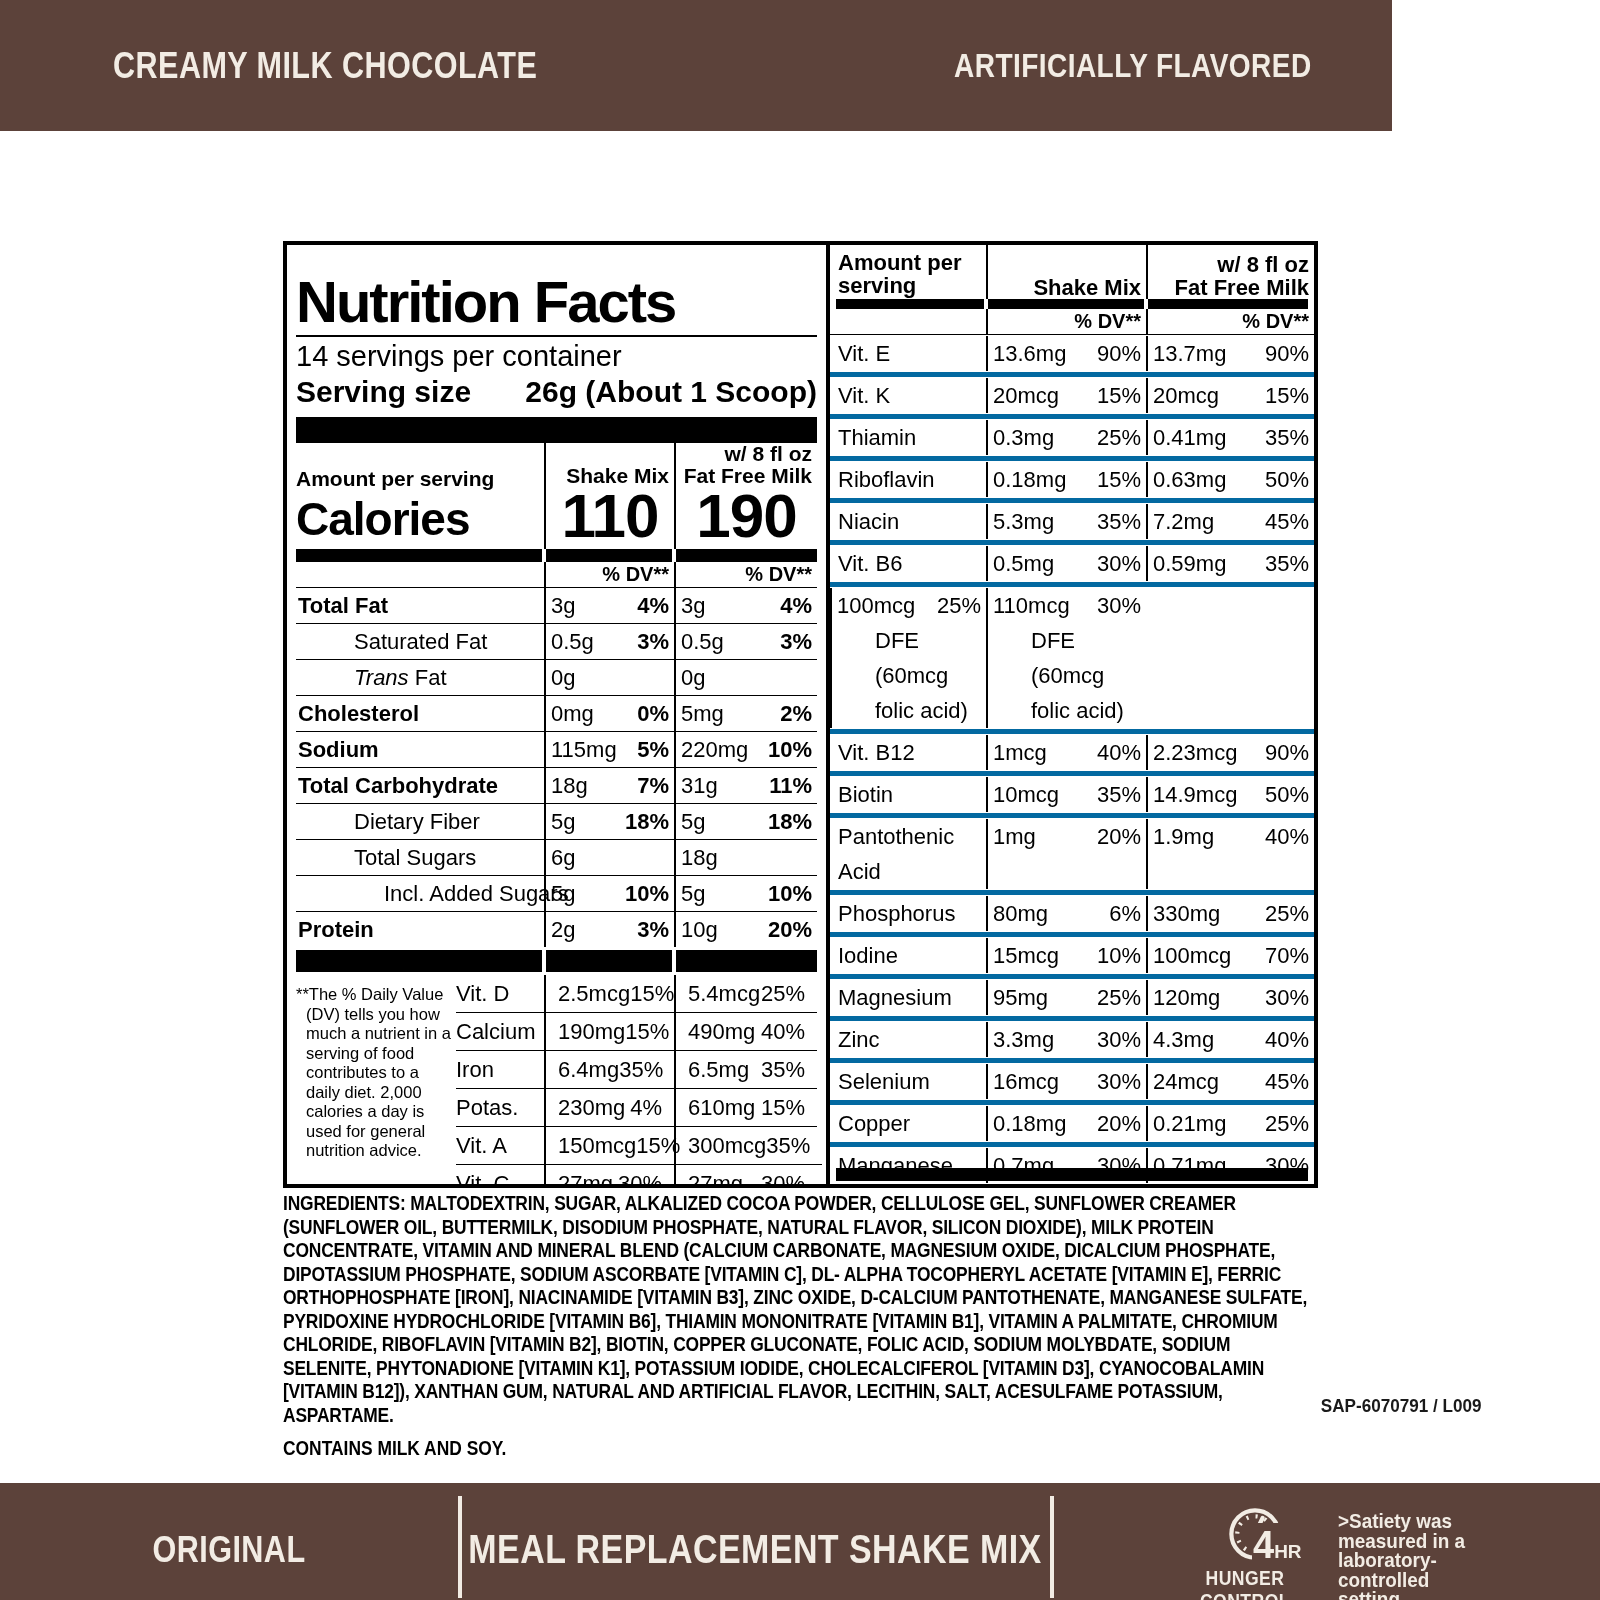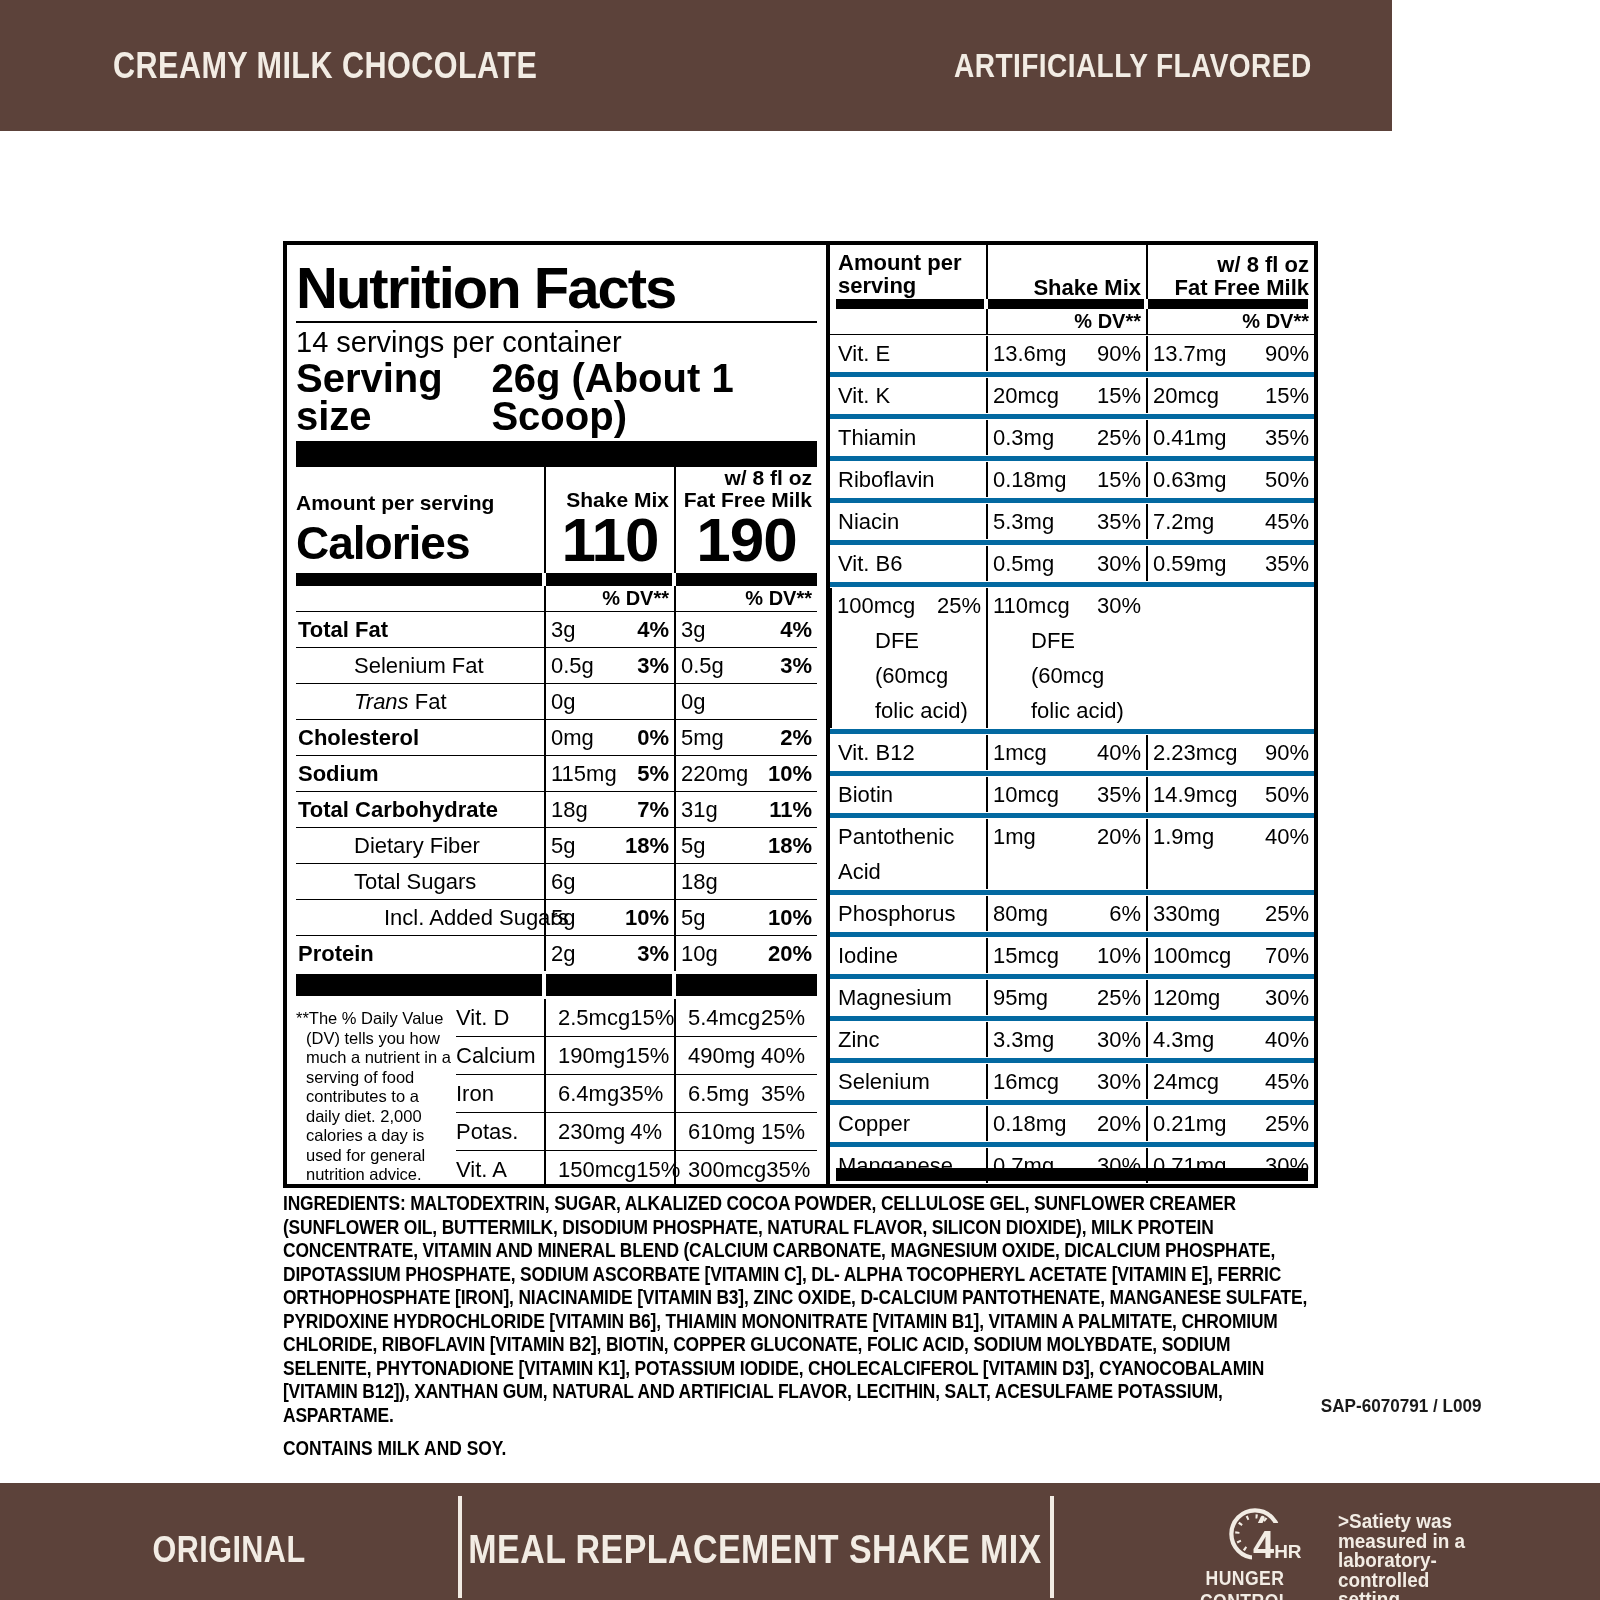--- a/index.html
+++ b/index.html
@@ -16,24 +16,24 @@
   .topbar .artif { position:absolute; right:80px; top:0; height:131px; display:flex; align-items:center;
     color:var(--cream); font-weight:bold; font-size:33px; transform-origin:right center; }
 
   
   .label-box { position:absolute; left:283px; top:241px; width:1035px; height:947px;
     border:4px solid #000; display:flex; background:#fff; overflow:hidden; }
   .left-panel { width:543px; border-right:4px solid #000; padding:0 9px; }
   .right-panel { flex:1; position:relative; }
 
   
-  .nf-title { font-size:58px; font-weight:bold; letter-spacing:-2px; line-height:62px; margin-top:12px; white-space:nowrap; }
+  .nf-title { font-size:58px; font-weight:bold; letter-spacing:-2px; line-height:62px; margin-top:26px; white-space:nowrap; }
   .nf-rule { border-bottom:2px solid #000; margin-top:2px; }
   .servings { font-size:29px; line-height:34px; margin-top:2px; }
-  .serving-size { display:flex; justify-content:space-between; font-size:40px; font-weight:bold; line-height:38px; margin-bottom:6px; }
+  .serving-size { display:flex; justify-content:space-between; font-size:30px; font-weight:bold; line-height:38px; margin-bottom:6px; }
   .bar-full { height:26px; background:#000; }
 
   .grid3 { display:grid; grid-template-columns:248px 130px 1fr; }
   .grid3 > .c2, .grid3 > .c3 { border-left:2px solid #000; }
 
   .cal-grid { height:106px; }
   .cal-left { padding-top:24px; }
   .aps { font-size:21px; font-weight:bold; }
   .cal-word { font-size:46px; font-weight:bold; letter-spacing:-1px; line-height:52px; margin-top:2px; }
   .cal-col { display:flex; flex-direction:column; align-items:flex-end; padding:0 5px; }
@@ -169,21 +169,21 @@
               <span>3g</span>
               <b>4%</b>
             </div>
             <div class="c3 vals">
               <span>3g</span>
               <b>4%</b>
             </div>
           </div>
 
           <div class="grid3 lrow i1">
-            <div class="name"><span class="it"></span><span>Selenium Fat</span></div>
+            <div class="name"><span class="it"></span><span>Saturated Fat</span></div>
             <div class="c2 vals">
               <span>0.5g</span>
               <b>3%</b>
             </div>
             <div class="c3 vals">
               <span>0.5g</span>
               <b>3%</b>
             </div>
           </div>
 

